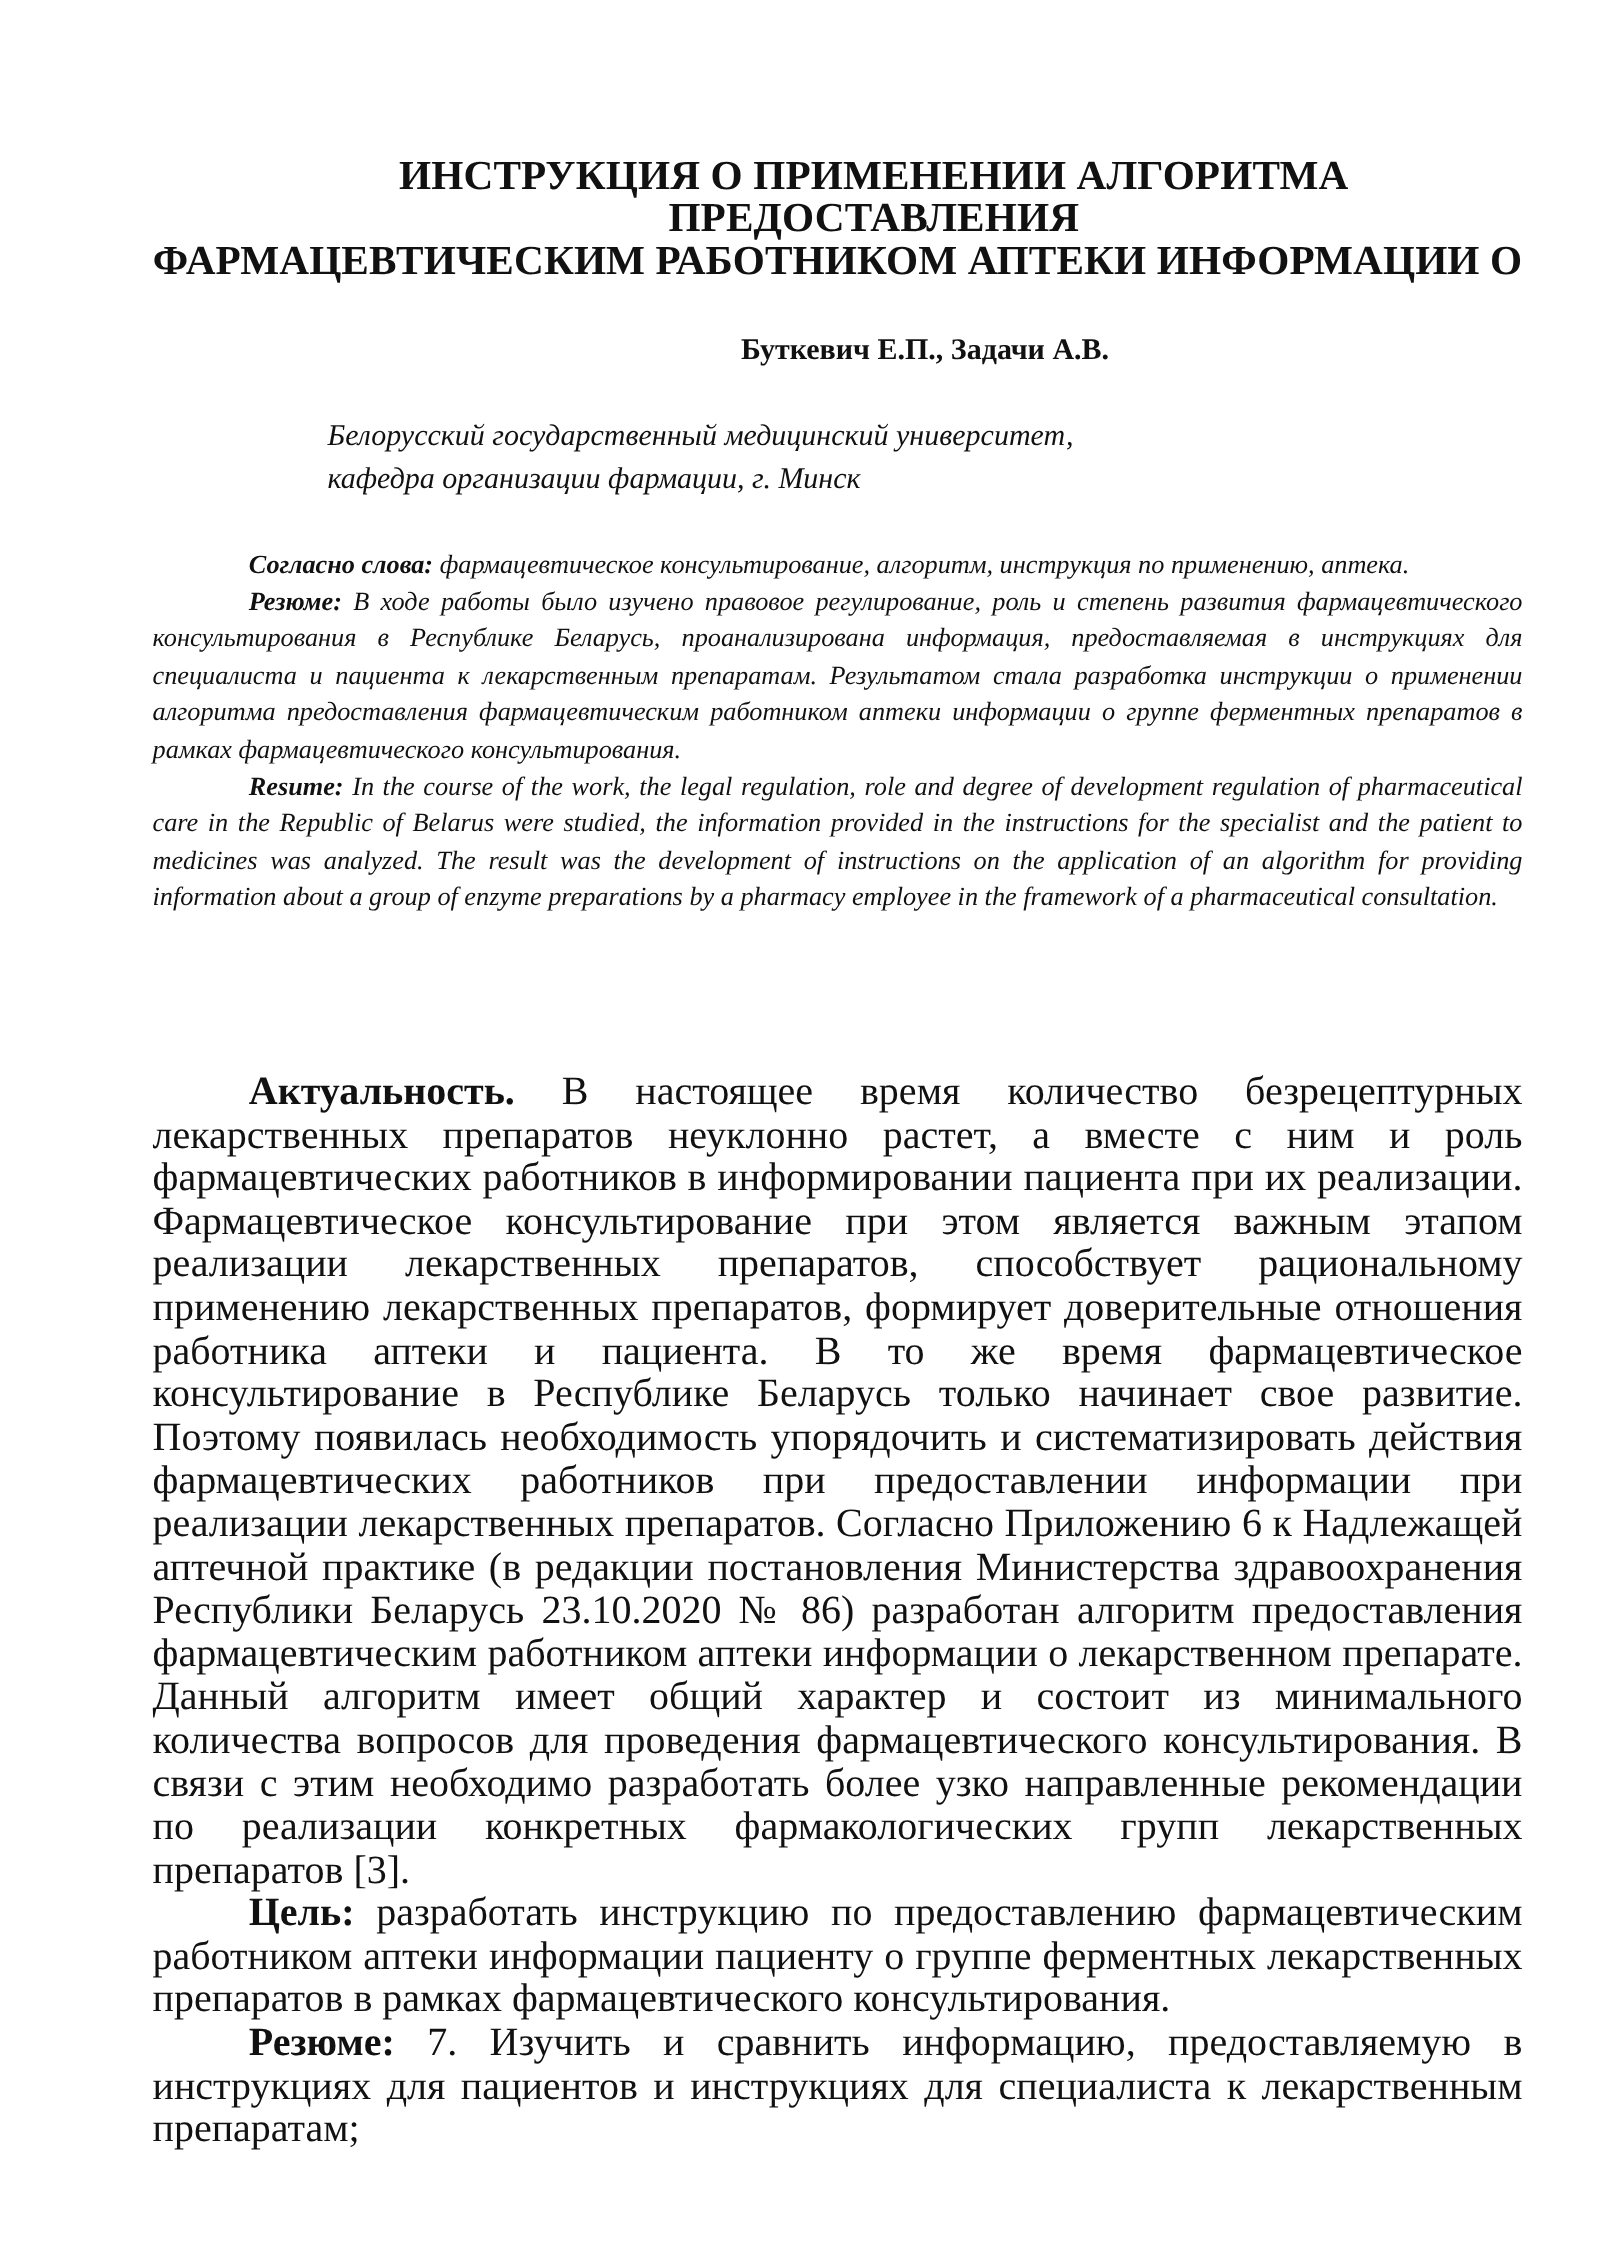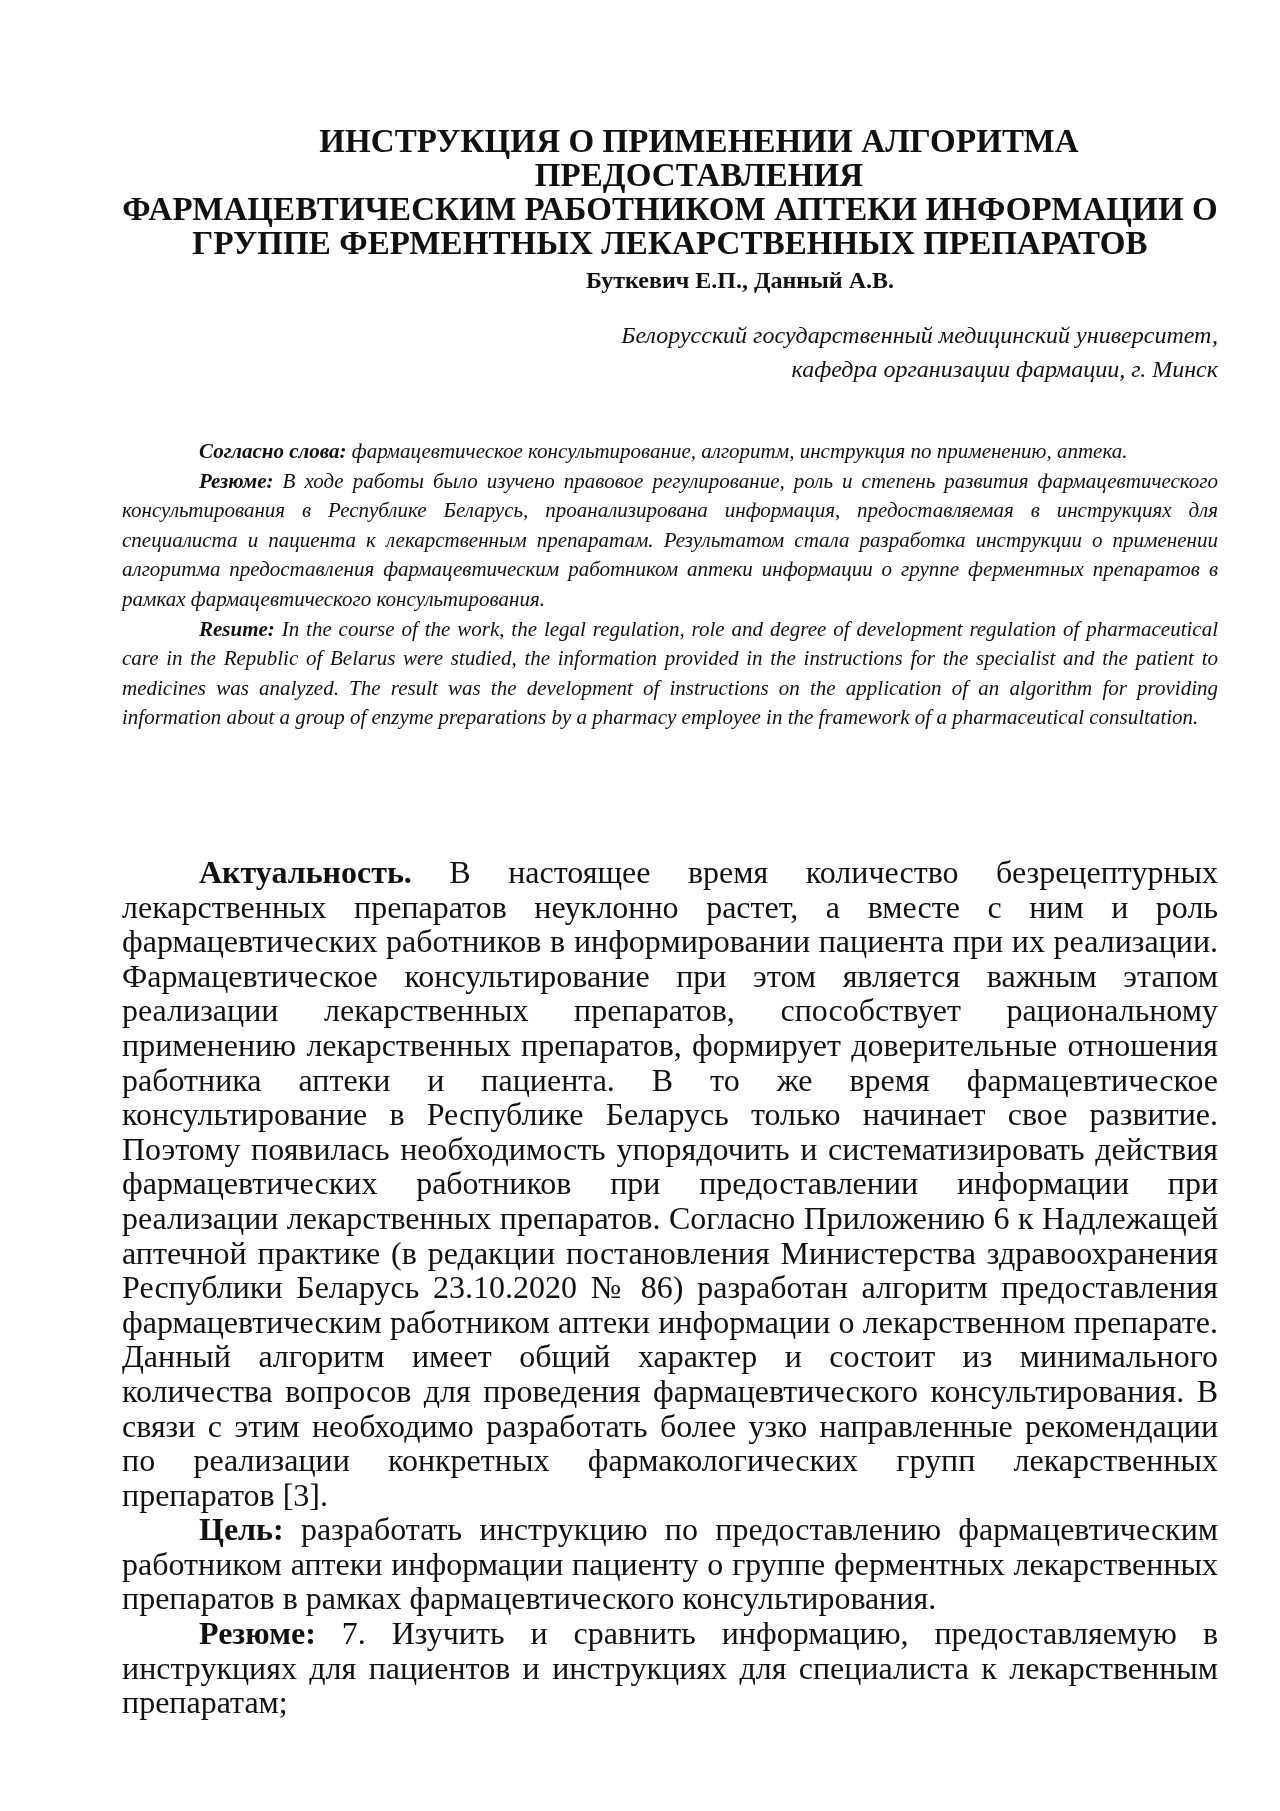--- a/index.html
+++ b/index.html
@@ -2,40 +2,39 @@
 <html><head>
 <meta charset="utf-8">
 <style>
   html, body { margin: 0; padding: 0; background: #ffffff; }
   body { width: 1280px; height: 1811px; position: relative; overflow: hidden; color: #111; }
   .page { position: absolute; left: 122px; top: 0; width: 1096px; font-family: "Liberation Serif", "DejaVu Serif", serif; }
   .title { position: absolute; top: 124px; left: 0; width: 1096px; text-align: center; font-weight: bold; font-size: 33px; line-height: 34px; letter-spacing: 0.1px; }
   .title .l1 { display: block; padding-left: 58px; }
   .title span { display: block; }
   .authors { position: absolute; top: 265px; left: 0; width: 1096px; text-align: center; font-weight: bold; font-size: 24px; line-height: 30px; padding-left: 140px; box-sizing: border-box; }
-  .affil { position: absolute; top: 318px; left: 0; width: 1096px; text-align: right; font-style: italic; font-size: 24px; line-height: 34px; padding-left: 140px; box-sizing: border-box; }
+  .affil { position: absolute; top: 332px; left: 0; width: 1096px; text-align: left; font-style: italic; font-size: 24px; line-height: 34px; padding-left: 140px; box-sizing: border-box; }
   .affil span { display: block; }
   .abstract { position: absolute; top: 437px; left: 0; width: 1096px; font-style: italic; font-size: 21px; line-height: 29.6px; text-align: justify; }
   .abstract p { margin: 0; text-indent: 77px; }
   .abstract b { font-style: italic; }
   .body { position: absolute; top: 855px; left: 0; width: 1096px; font-size: 32px; line-height: 34.6px; text-align: justify; }
   .body p { margin: 0; text-indent: 77px; }
 </style>
 </head>
 <body>
 
 <div class="page">
 
   <div class="title">
     <span class="l1">ИНСТРУКЦИЯ О ПРИМЕНЕНИИ АЛГОРИТМА ПРЕДОСТАВЛЕНИЯ</span>
     <span>ФАРМАЦЕВТИЧЕСКИМ РАБОТНИКОМ АПТЕКИ ИНФОРМАЦИИ О</span>
-    <span>ГРУППЕ ФЕРМЕНТНЫХ ЛЕКАРСТВЕННЫХ ПРЕПАРАТОВ</span>
   </div>
 
-  <div class="authors">Буткевич Е.П., Данный А.В.</div>
+  <div class="authors">Буткевич Е.П., Задачи А.В.</div>
 
   <div class="affil">
     <span>Белорусский государственный медицинский университет,</span>
     <span>кафедра организации фармации, г. Минск</span>
   </div>
 
   <div class="abstract">
     <p><b>Согласно слова:</b><span> фармацевтическое консультирование, алгоритм, инструкция по применению, аптека.</span></p>
     <p><b>Резюме:</b><span> В ходе работы было изучено правовое регулирование, роль и степень развития фармацевтического консультирования в Республике Беларусь, проанализирована информация, предоставляемая в инструкциях для специалиста и пациента к лекарственным препаратам. Результатом стала разработка инструкции о применении алгоритма предоставления фармацевтическим работником аптеки информации о группе ферментных препаратов в рамках фармацевтического консультирования.</span></p>
     <p><b>Resume:</b><span> In the course of the work, the legal regulation, role and degree of development regulation of pharmaceutical care in the Republic of Belarus were studied, the information provided in the instructions for the specialist and the patient to medicines was analyzed. The result was the development of instructions on the application of an algorithm for providing information about a group of enzyme preparations by a pharmacy employee in the framework of a pharmaceutical consultation.</span></p>

